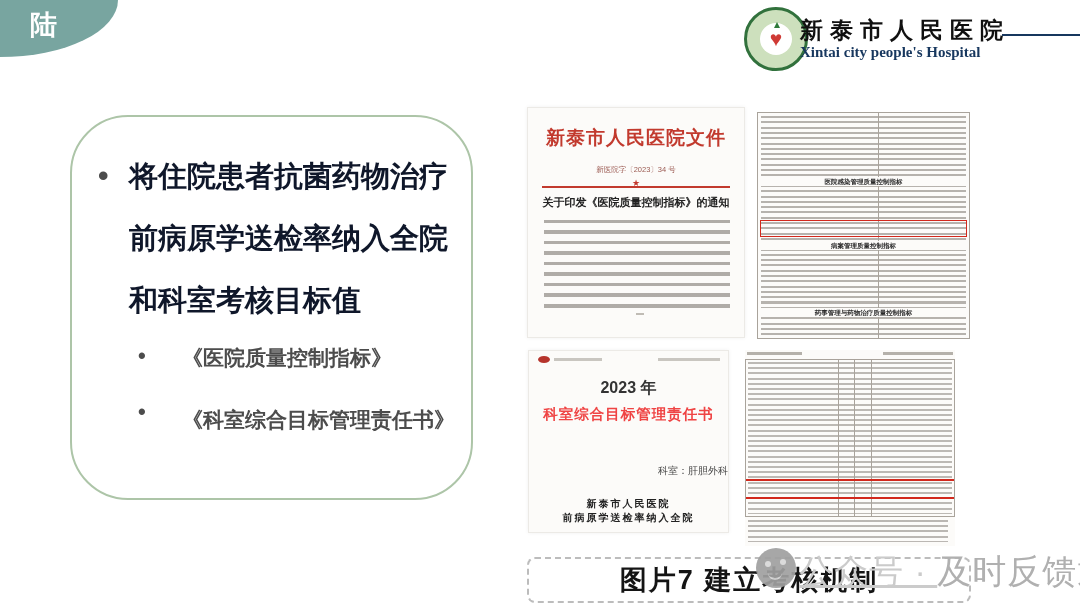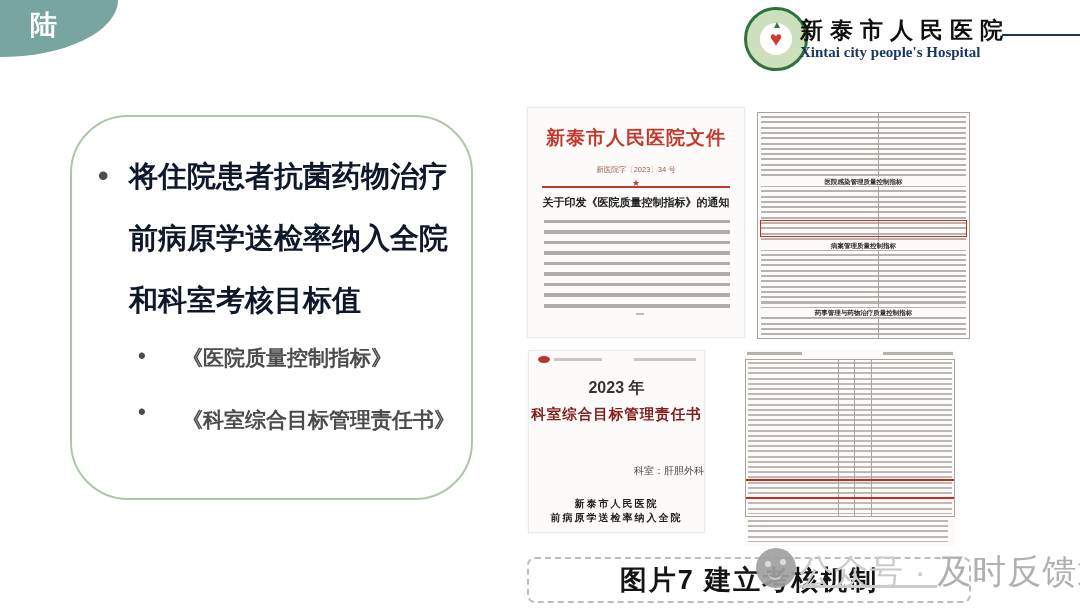--- a/index.html
+++ b/index.html
@@ -58,27 +58,27 @@
 
   .page-tr{left:757px;top:112px;width:213px;height:227px;border:1px solid #a9a39b;}
   .rows{position:absolute;left:3px;right:3px;top:3px;bottom:3px;opacity:.55;
         background:repeating-linear-gradient(to bottom,#7d776f 0 2px,transparent 2px 5.3px);}
   .col-sep{position:absolute;left:57%;top:0;bottom:0;width:1px;background:#a9a39b;}
   .sec-hdr{position:absolute;left:2px;right:2px;height:9px;background:#fcfbf9;text-align:center;
            font-size:6.5px;font-weight:bold;color:#2a2a2a;line-height:9px;white-space:nowrap;overflow:hidden;}
   .sec1{top:64px;} .sec2{top:128px;} .sec3{top:195px;}
   .red-box{position:absolute;left:2px;right:2px;top:107px;height:17px;border:1.6px solid #d2281c;box-sizing:border-box;}
 
-  .page-bl{left:528px;top:350px;width:177px;height:183px;border:1px solid #eceae6;box-shadow:0 0 4px rgba(0,0,0,.06);}
+  .page-bl{left:528px;top:350px;width:201px;height:183px;border:1px solid #eceae6;box-shadow:0 0 4px rgba(0,0,0,.06);}
   .mini-logo{position:absolute;left:9px;top:5px;width:12px;height:7px;border-radius:50%;background:#b6342c;}
   .hdr-bar-l{position:absolute;left:25px;top:7px;width:48px;height:3px;background:#c9c6c0;}
   .hdr-bar-r{position:absolute;right:8px;top:7px;width:62px;height:3px;background:#c9c6c0;}
   .cov-year{position:absolute;left:0;top:27px;width:100%;text-align:center;font-size:16px;font-weight:bold;color:#333;}
   .cov-title{position:absolute;left:0;top:54px;width:100%;text-align:center;font-size:14.5px;font-weight:bold;
-             color:#7f1d1d;letter-spacing:1px;white-space:nowrap;}
+             color:#ef4444;letter-spacing:1px;white-space:nowrap;}
   .cov-dept{position:absolute;left:0;top:113px;width:100%;text-align:right;font-size:10px;color:#444;}
   .cov-org1{position:absolute;left:0;top:146px;width:100%;text-align:center;font-size:10px;font-weight:bold;
             color:#222;font-family:"Liberation Serif",serif;letter-spacing:2px;}
   .cov-org2{position:absolute;left:0;top:160px;width:100%;text-align:center;font-size:10px;font-weight:bold;
             color:#222;font-family:"Liberation Serif",serif;letter-spacing:2px;}
 
   .page-br{left:745px;top:350px;width:210px;height:196px;border:none;background:#fcfbf9;}
   .br-bar-l{position:absolute;left:2px;top:2px;width:55px;height:3px;background:#b5b1aa;}
   .br-bar-r{position:absolute;right:2px;top:2px;width:70px;height:3px;background:#b5b1aa;}
   .br-table{position:absolute;left:0;right:0;top:9px;height:156px;border:1px solid #a9a39b;}

